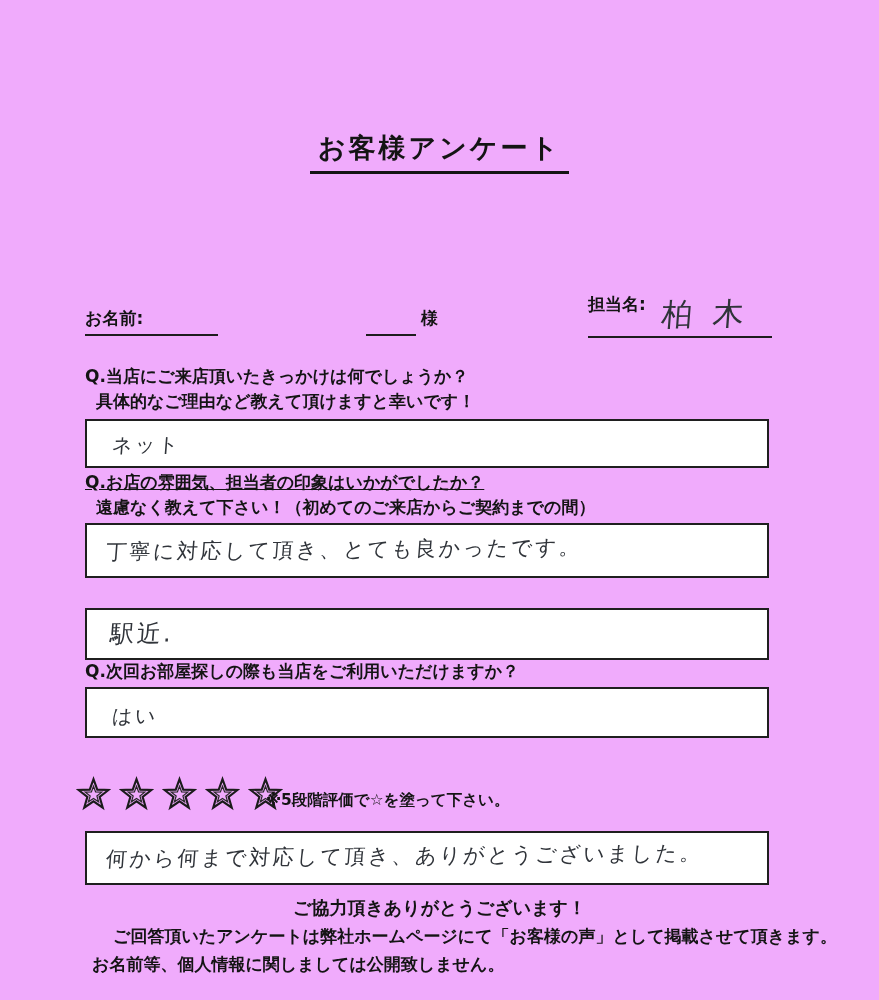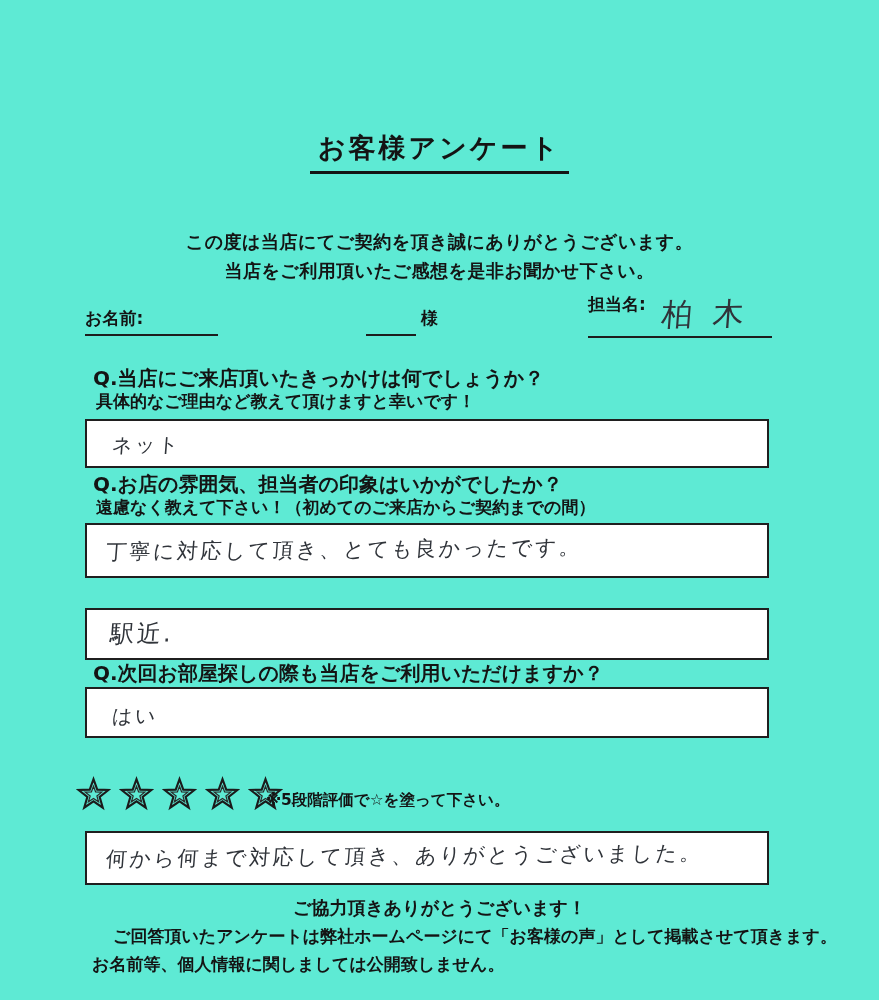--- a/index.html
+++ b/index.html
@@ -1,31 +1,31 @@
 <!DOCTYPE html>
 <html><head>
 <meta charset="utf-8">
 <style>
   html,body{margin:0;padding:0;background:#ffffff;}
   .page{
-    position:relative;width:879px;height:1000px;background:#5eead4;
+    position:relative;width:879px;height:1000px;background:#f0abfc;
     font-family:"DejaVu Sans","Liberation Sans",sans-serif;color:#141414;overflow:hidden;
   }
   .title-wrap{position:absolute;top:130px;left:0;width:100%;text-align:center;}
   .title{
     display:inline-block;font-size:27px;font-weight:bold;letter-spacing:3px;
     border-bottom:3px solid #141414;padding:0 8px 5px 8px;
   }
   .intro{
     position:absolute;top:227px;left:0;width:100%;text-align:center;
     font-weight:bold;font-size:18px;line-height:29px;letter-spacing:0.5px;
   }
   .lbl{position:absolute;font-weight:bold;font-size:17px;white-space:nowrap;}
   .fieldline{position:absolute;height:2px;background:#1d1d1d;}
-  .qlabel{position:absolute;left:93px;font-weight:bold;font-size:20px;white-space:nowrap;}
+  .qlabel{position:absolute;left:85px;font-weight:bold;font-size:17px;white-space:nowrap;}
   .qsub{position:absolute;left:96px;font-weight:bold;font-size:17px;white-space:nowrap;}
   .abox{position:absolute;left:85px;width:684px;border:2px solid #1f1f1f;background:#ffffff;box-sizing:border-box;}
   .handwriting{
     font-family:"DejaVu Sans",sans-serif;color:#30343a;
     transform:skewX(-5deg) rotate(-0.6deg);transform-origin:left bottom;
     letter-spacing:2.5px;white-space:nowrap;
   }
   .ans{position:absolute;font-size:21px;}
   .staff-name{position:absolute;left:660px;top:294px;font-size:31px;letter-spacing:20px;}
   .star-row{position:absolute;left:76px;top:775px;display:flex;gap:8px;}
@@ -36,40 +36,36 @@
 </style>
 </head>
 <body>
 
 <div class="page">
 
   <div class="title-wrap">
     <span class="title">お客様アンケート</span>
   </div>
 
-  <div class="intro">
-    <div>この度は当店にてご契約を頂き誠にありがとうございます。</div>
-    <div>当店をご利用頂いたご感想を是非お聞かせ下さい。</div>
-  </div>
 
   <span class="lbl" style="left:85px;top:307px;">お名前:</span>
   <span class="fieldline" style="left:85px;top:334px;width:133px;"></span>
   <span class="fieldline" style="left:366px;top:334px;width:50px;"></span>
   <span class="lbl" style="left:421px;top:307px;">様</span>
   <span class="lbl" style="left:588px;top:293px;">担当名:</span>
   <span class="fieldline" style="left:588px;top:336px;width:184px;"></span>
   <span class="handwriting staff-name">柏木</span>
 
   <div class="qlabel" style="top:365px;">Q.当店にご来店頂いたきっかけは何でしょうか？</div>
   <div class="qsub" style="top:390px;">具体的なご理由など教えて頂けますと幸いです！</div>
   <div class="abox" style="top:419px;height:49px;">
     <span class="ans handwriting" style="left:24px;top:11px;font-size:20px;">ネット</span>
   </div>
 
-  <div class="qlabel" style="top:471px;">Q.お店の雰囲気、担当者の印象はいかがでしたか？</div>
+  <div class="qlabel" style="top:471px;text-decoration:underline;">Q.お店の雰囲気、担当者の印象はいかがでしたか？</div>
   <div class="qsub" style="top:496px;">遠慮なく教えて下さい！（初めてのご来店からご契約までの間）</div>
   <div class="abox" style="top:523px;height:55px;">
     <span class="ans handwriting" style="left:18px;top:13px;">丁寧に対応して頂き、とても良かったです。</span>
   </div>
 
   <div class="abox" style="top:608px;height:52px;">
     <span class="ans handwriting" style="left:22px;top:8px;font-size:24px;">駅近.</span>
   </div>
 
   <div class="qlabel" style="top:660px;text-align:right;">Q.次回お部屋探しの際も当店をご利用いただけますか？</div>

